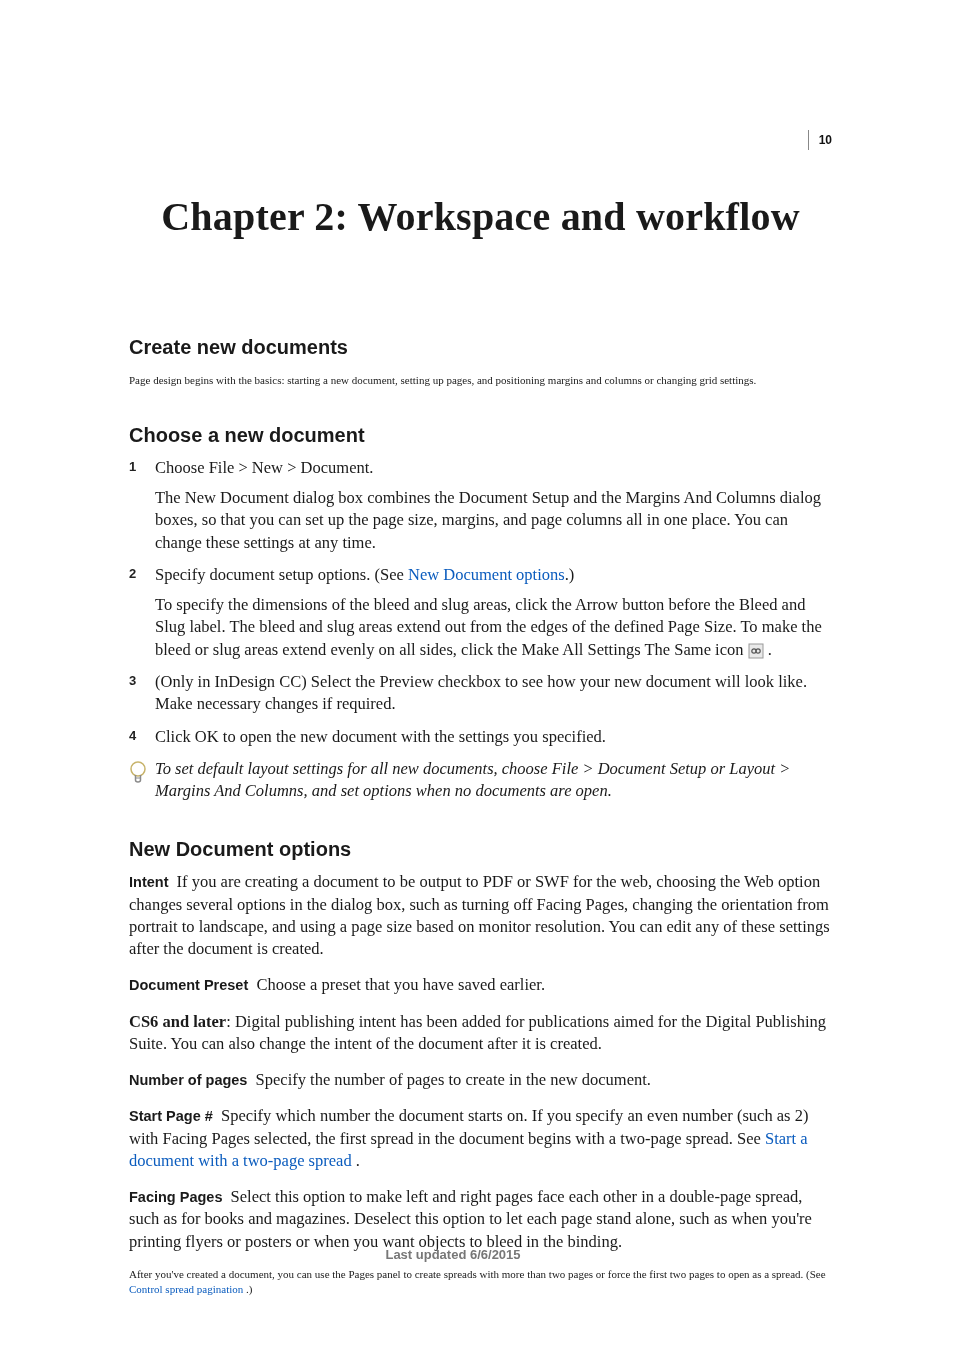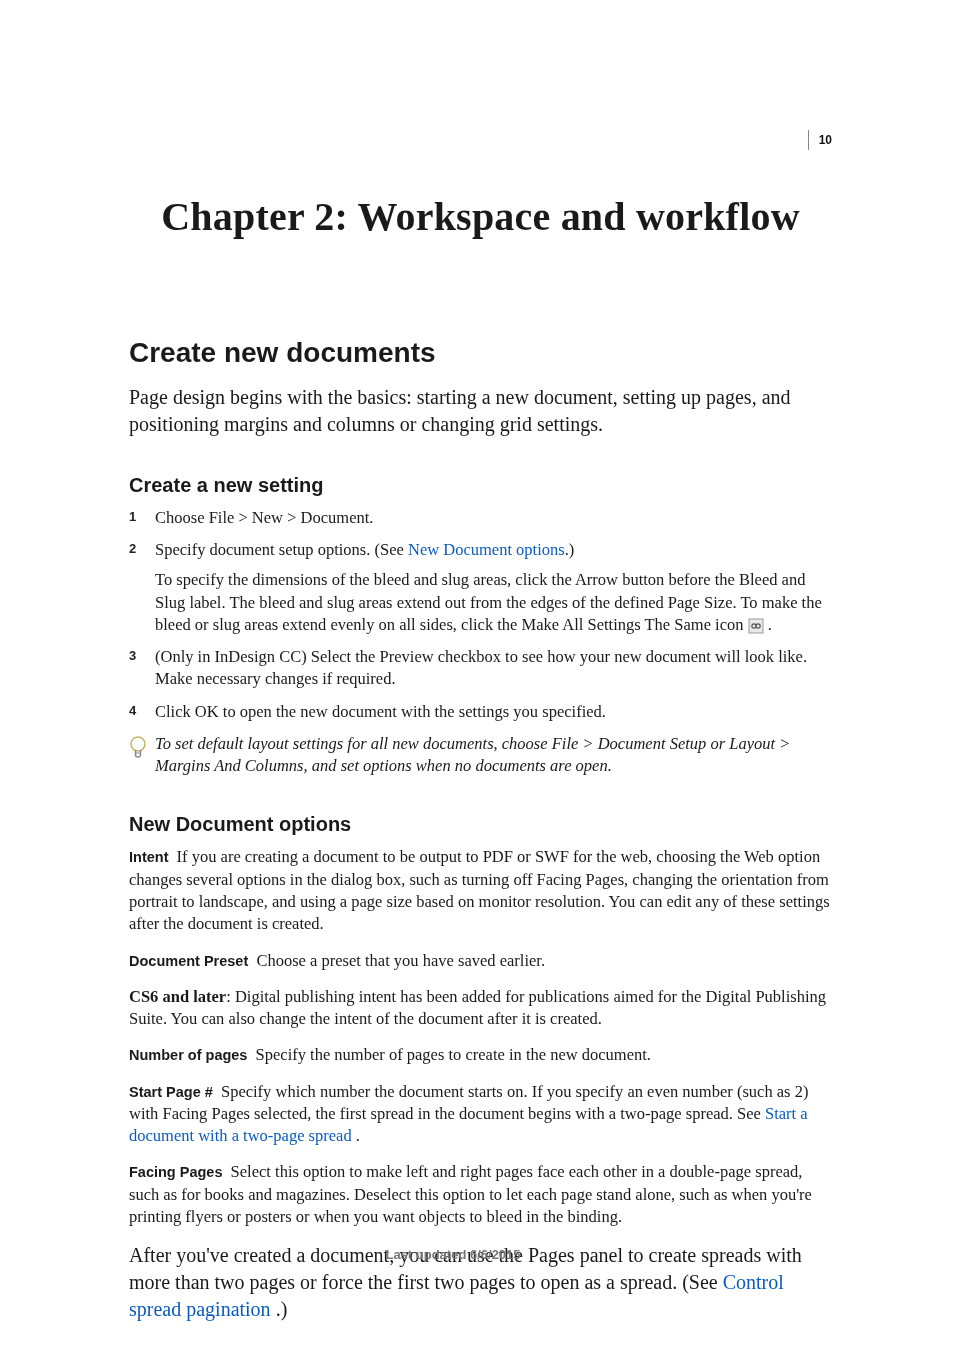--- a/index.html
+++ b/index.html
@@ -40,32 +40,32 @@
     font-family: "Minion Pro", Georgia, "Times New Roman", serif;
     font-weight: 700;
     font-size: 40px;
     margin: 0 0 90px 0;
     letter-spacing: 0.2px;
     text-align: center;
   }
   .h1 {
     font-family: "Myriad Pro", Arial, Helvetica, sans-serif;
     font-weight: 700;
-    font-size: 28px;
+    font-size: 20px;
     margin: 8px 0 12px 0;
   }
   .h2 {
     font-family: "Myriad Pro", Arial, Helvetica, sans-serif;
     font-weight: 700;
     font-size: 20px;
     margin: 34px 0 6px 0;
   }
   p.body {
     margin: 6px 0 10px 0;
-    font-size: 20px;
+    font-size: 11px;
     line-height: 1.35;
   }
   ol.steps {
     list-style: none;
     padding: 0;
     margin: 8px 0 8px 0;
     counter-reset: step;
   }
   ol.steps > li {
     position: relative;
@@ -152,25 +152,26 @@
   </div>
 
   <div class="content">
 
     <h1 class="chapter-title">Chapter 2: Workspace and workflow</h1>
 
     <h2 class="h1">Create new documents</h2>
 
     <p class="body">Page design begins with the basics: starting a new document, setting up pages, and positioning margins and columns or changing grid settings.</p>
 
-    <h3 class="h2">Create a new setting</h3>
+    <h3 class="h2">Choose a new document</h3>
 
     <ol class="steps">
       <li>
         <span>Choose File &gt; New &gt; Document.</span>
+        <p>The New Document dialog box combines the Document Setup and the Margins And Columns dialog boxes, so that you can set up the page size, margins, and page columns all in one place. You can change these settings at any time.</p>
       </li>
       <li>
         <span>Specify document setup options. (See </span><a class="link">New Document options</a><span>.)</span>
         <p>
           <span>To specify the dimensions of the bleed and slug areas, click the Arrow button before the Bleed and Slug label. The bleed and slug areas extend out from the edges of the defined Page Size. To make the bleed or slug areas extend evenly on all sides, click the Make All Settings The Same icon </span>
           <span class="chain-icon">
             <svg viewBox="0 0 16 16" width="16" height="16">
               <rect x="1" y="1" width="14" height="14" fill="#e9e9e9" stroke="#999"></rect>
               <circle cx="6" cy="8" r="2.2" fill="none" stroke="#555" stroke-width="1.2"></circle>
               <circle cx="10" cy="8" r="2.2" fill="none" stroke="#555" stroke-width="1.2"></circle>

